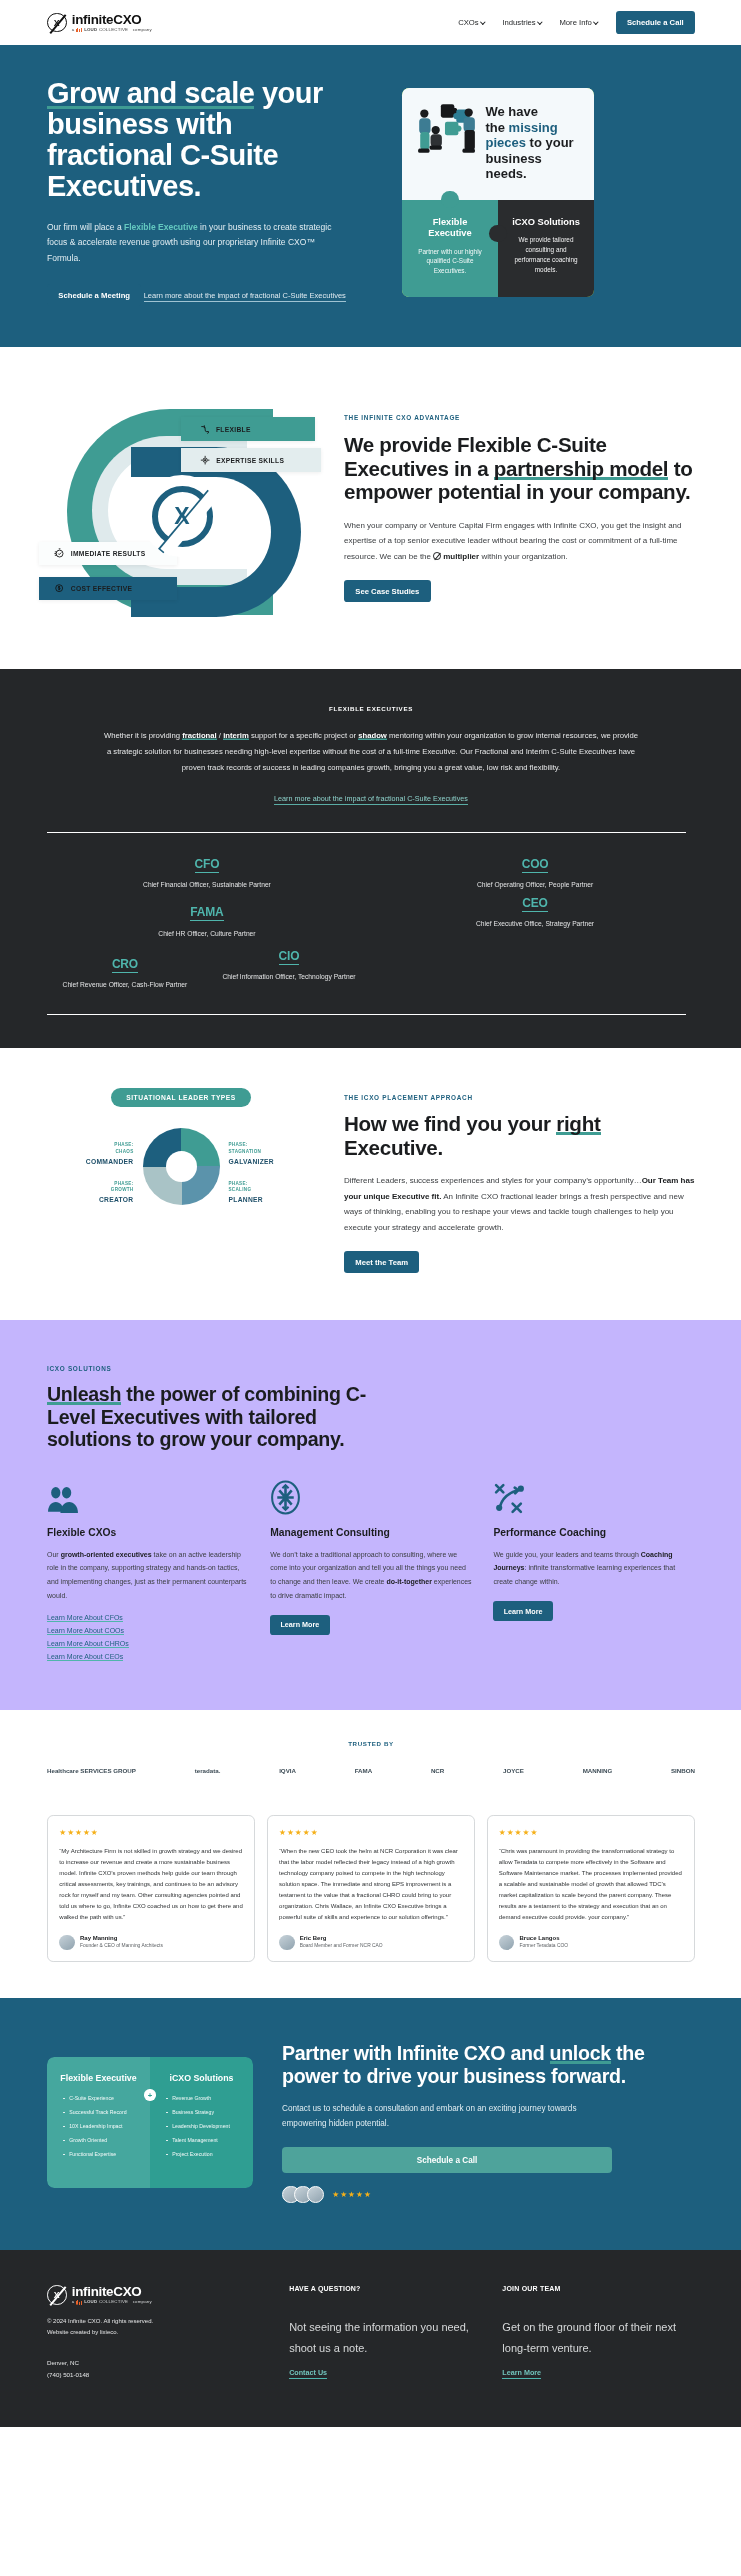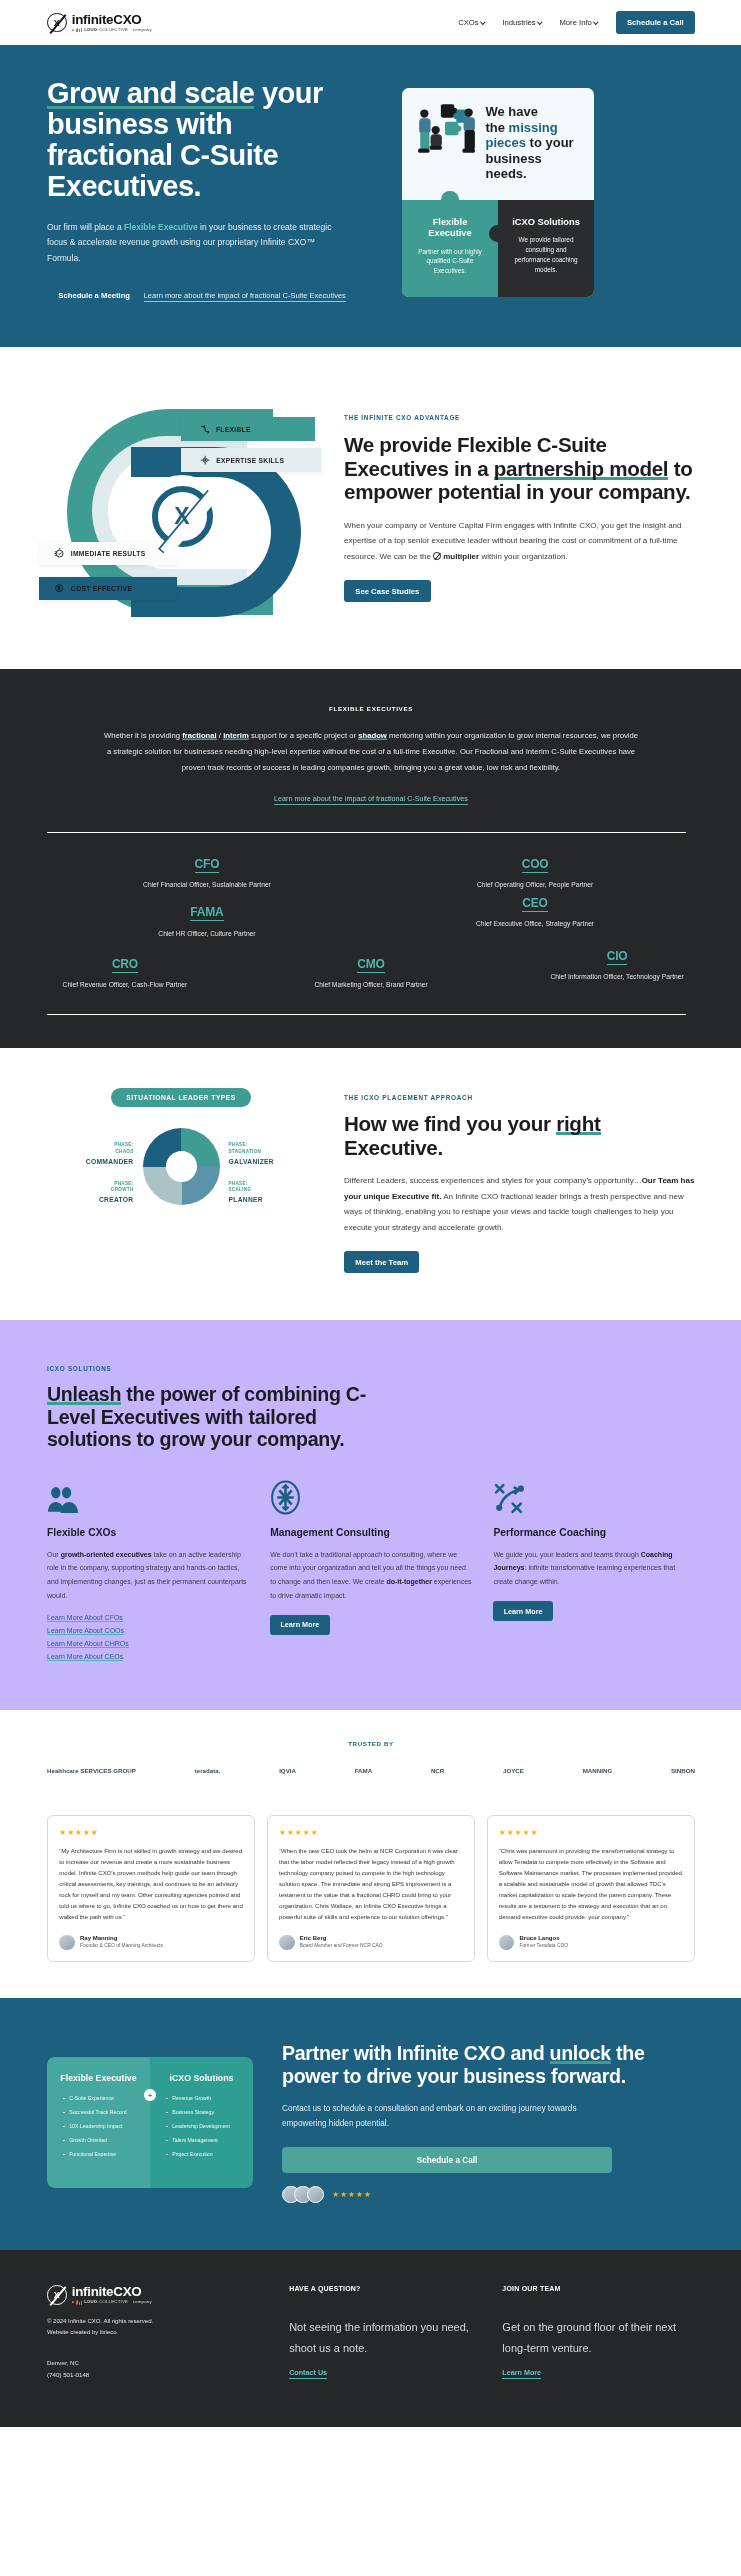--- a/index.html
+++ b/index.html
@@ -334,21 +334,20 @@
   <div class="hr"></div>
 
   <div class="roles">
     <div><span class="role-t">CFO</span><div class="role-d">Chief Financial Officer, Sustainable Partner</div></div>
     <div><span class="role-t">COO</span><div class="role-d">Chief Operating Officer, People Partner</div></div>
     <div style="padding-top:9.3px"><span class="role-t">FAMA</span><div class="role-d">Chief HR Officer, Culture Partner</div></div>
     <div><span class="role-t">CEO</span><div class="role-d">Chief Executive Office, Strategy Partner</div></div>
   </div>
   <div class="roles2">
     <div><span class="role-t">CRO</span><div class="role-d">Chief Revenue Officer, Cash-Flow Partner</div></div>
-    <div style="grid-column:2 / span 2"><span class="role-t">CMO</span><div class="role-d">Chief Marketing Officer, Brand Partner</div></div>
     <div style="margin-top:-8.2px"><span class="role-t">CIO</span><div class="role-d">Chief Information Officer, Technology Partner</div></div>
   </div>
 
   <div class="hr b"></div>
 </section>
 
 <section class="sec">
   <div class="two">
     <div class="wheel-wrap">
       <div class="pill">SITUATIONAL LEADER TYPES</div>

